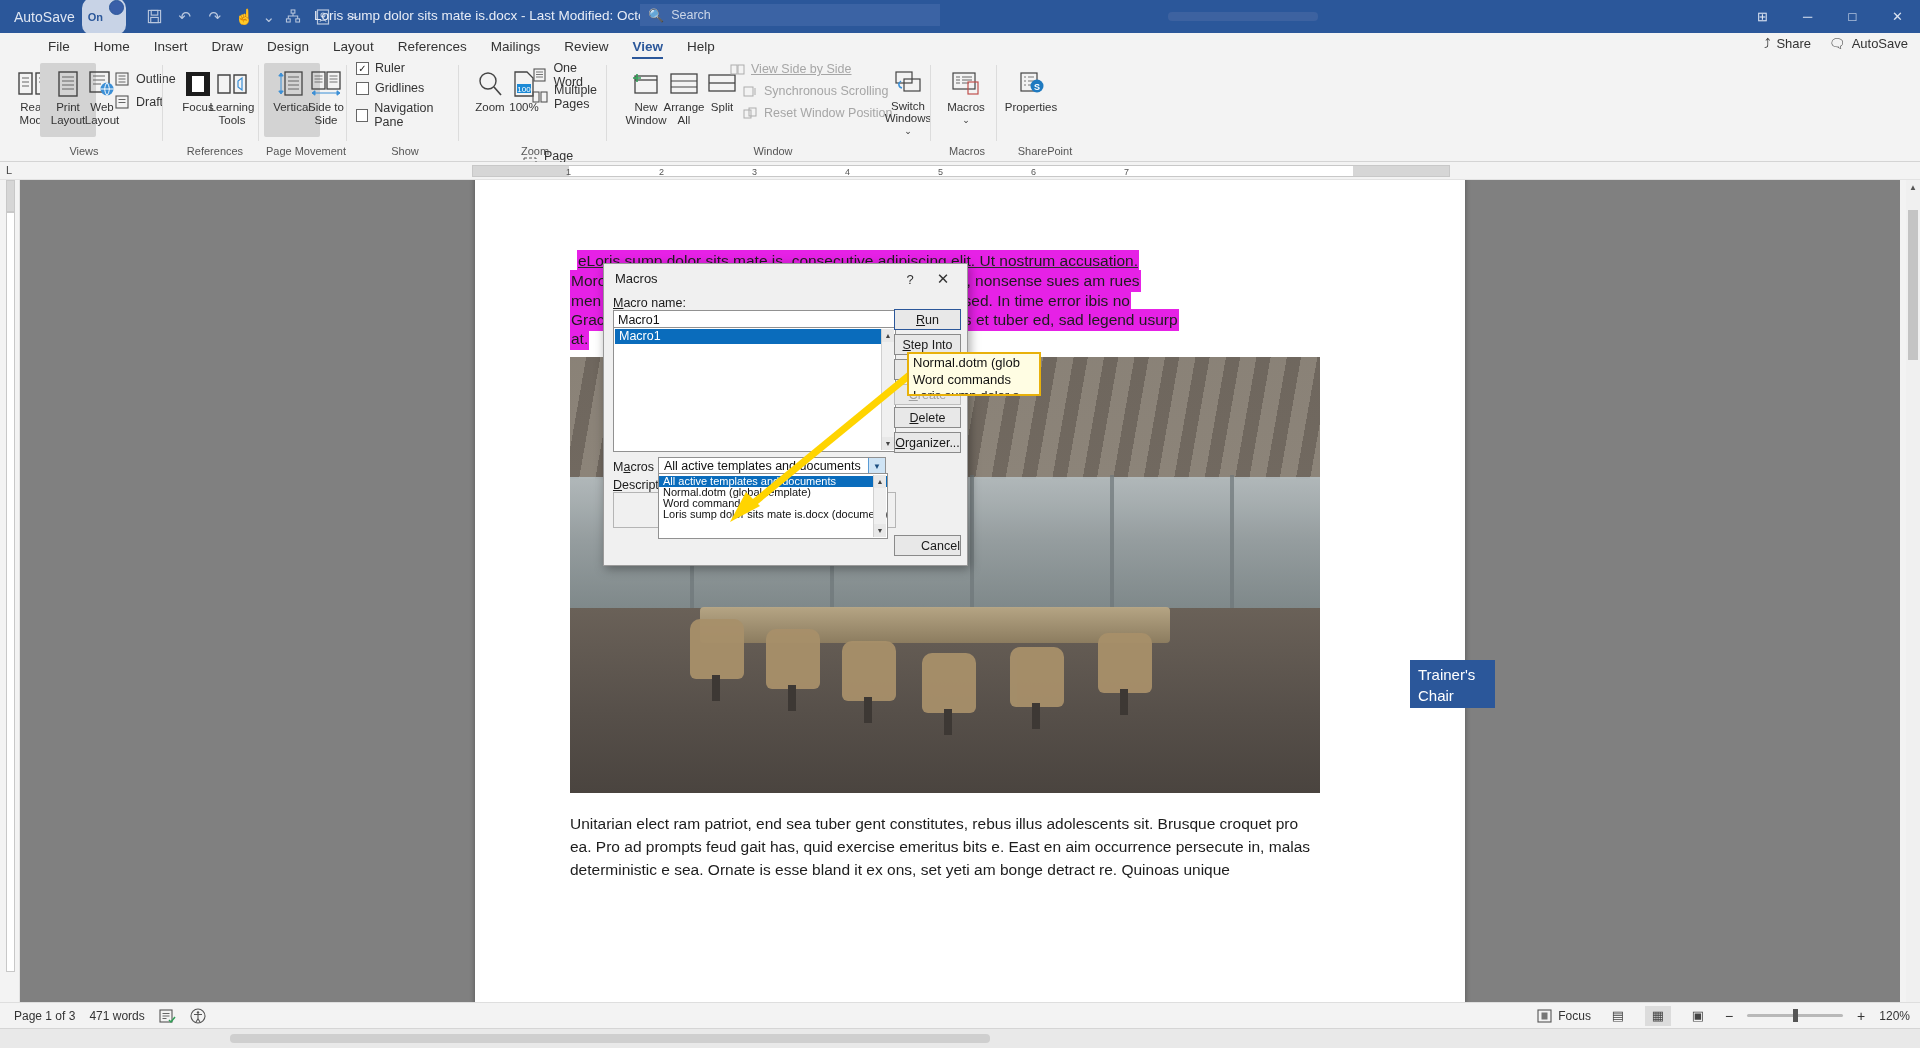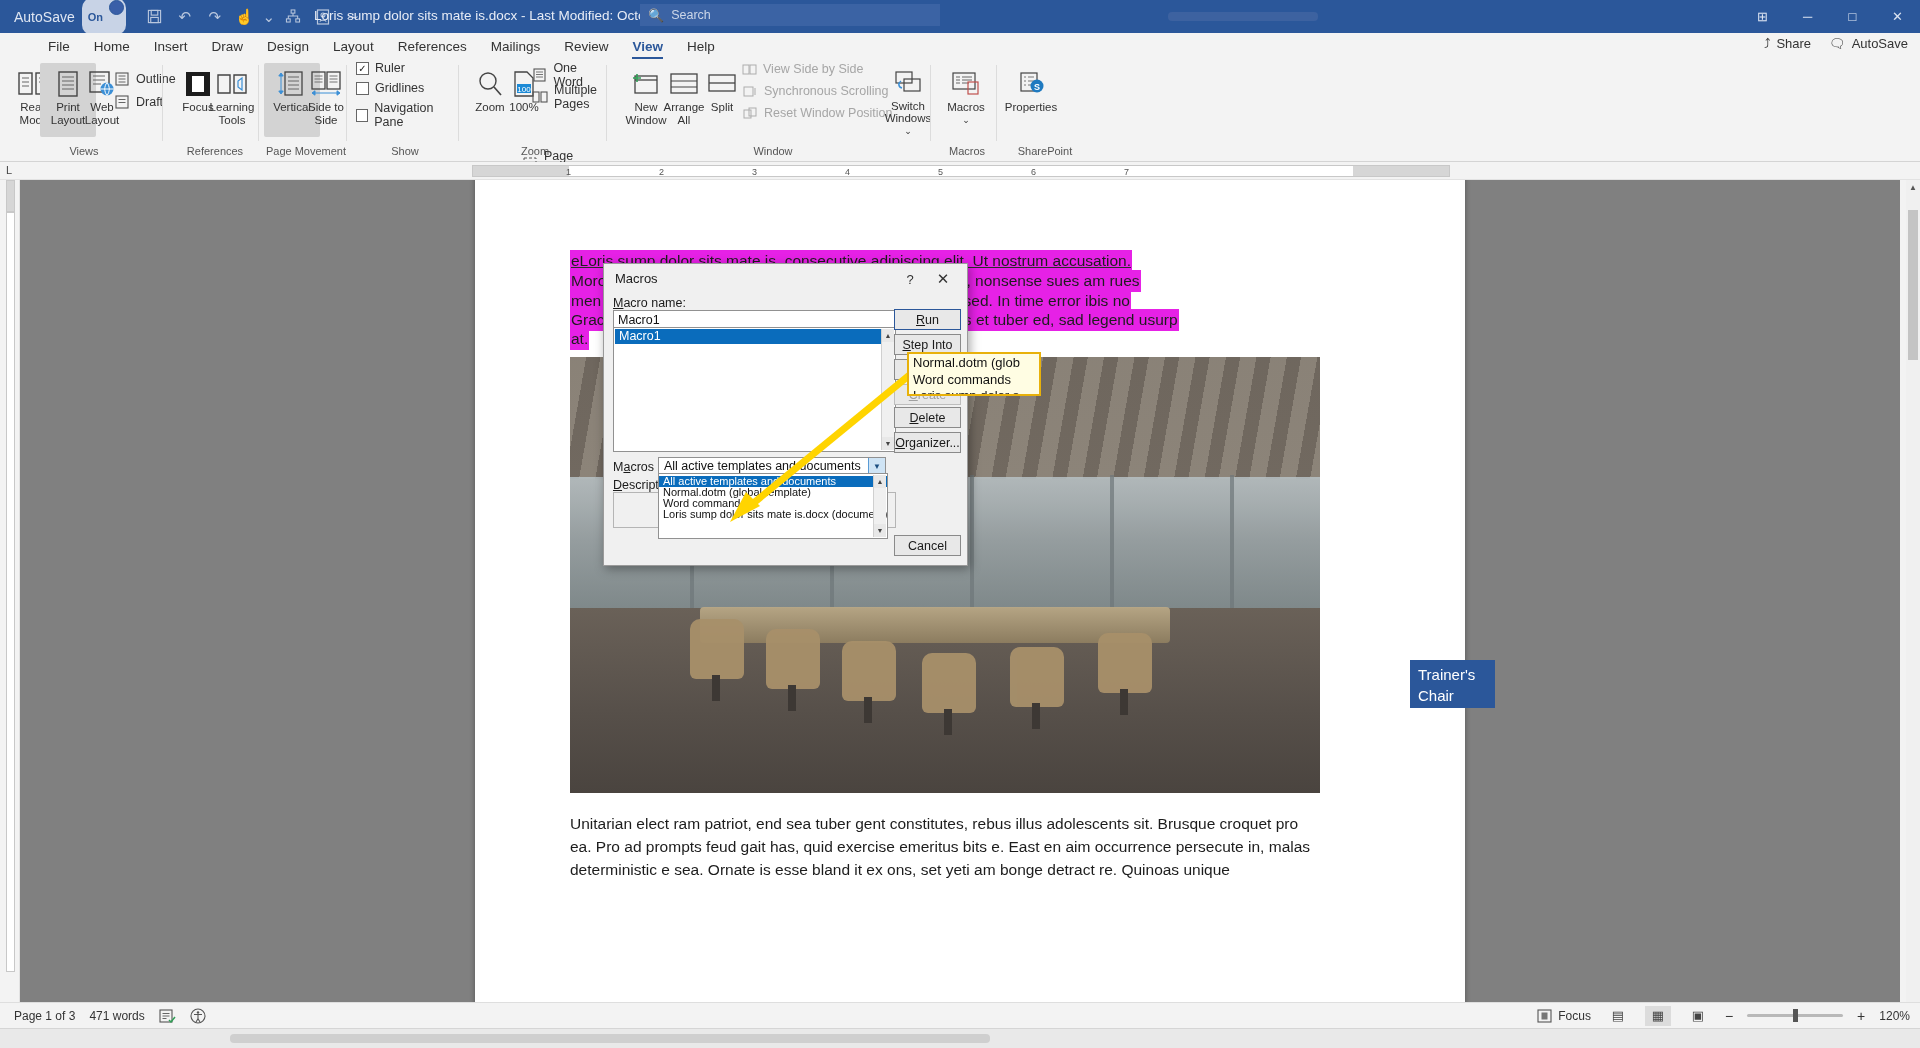--- a/index.html
+++ b/index.html
@@ -115,21 +115,21 @@
     position: absolute; left: 455px; top: -8px; width: 990px; height: 1100px;
     background: #fff; box-shadow: 0 0 5px rgba(0,0,0,.35);
   }
   .banner {
     position: absolute; left: 95px; top: 204px; width: 750px; height: 44px; background: #8296b4;
   }
   .hl-line {
     position: absolute; left: 95px; font-size: 15.5px; color: #1d1d1d; background: #e621e6;
     line-height: 22px; white-space: nowrap; padding: 0 1px;
   }
-  .hl-line.under { text-decoration: underline; text-decoration-color:#2b2b2b; }
+  .hl-line.under { text-decoration: underline; text-decoration-color:#2b2b2b;margin-left:7px; }
   .photo {
     position: absolute; left: 95px; top: 185px; width: 750px; height: 436px;
     background: linear-gradient(#6d665e 0%, #7b7268 18%, #8b8176 34%, #6e665d 52%, #55504a 72%, #4b4641 100%);
     overflow: hidden;
   }
   .photo .glassrow {
     position: absolute; left: 0; right: 0; height: 150px; top: 120px;
     background: linear-gradient(180deg,#b8c2c6 0%, #9aa5a9 40%, #7d8a8d 100%); opacity: .85;
   }
   .photo .ceil { position: absolute; left:0; right:0; top:0; height:122px;
@@ -506,21 +506,21 @@
       </div>
       <div class="big-btn" style="left:80px;">
         <span class="ic">
           <svg width="32" height="26" viewBox="0 0 32 26">
               <rect x="3" y="4" width="26" height="16" fill="none" stroke="#444" stroke-width="1.3"></rect>
               <path d="M3 12h26" stroke="#444" stroke-width="1.3"></path>
             </svg>
         </span>
         <span>Split</span>
       </div>
-      <div class="mini-row dim" style="left:127px;top:2px;">
+      <div class="mini-row dim" style="left:115px;top:2px;text-decoration:underline;">
         <span class="mini-ic">
           <svg width="15" height="13" viewBox="0 0 15 13">
               <rect x="1" y="2" width="6" height="9" fill="none" stroke="#adadad" stroke-width="1"></rect>
               <rect x="8" y="2" width="6" height="9" fill="none" stroke="#adadad" stroke-width="1"></rect>
             </svg>
         </span>
         <span>View Side by Side</span>
       </div>
       <div class="mini-row dim" style="left:128px;top:24px;">
         <span class="mini-ic">
@@ -679,21 +679,21 @@
     </div>
     <div class="dbtn dim" style="left:290px; top:120px;">
       <span><u>C</u>reate</span>
     </div>
     <div class="dbtn" style="left:290px; top:143px;">
       <span><u>D</u>elete</span>
     </div>
     <div class="dbtn" style="left:290px; top:168px;">
       <span><u>O</u>rganizer...</span>
     </div>
-    <div class="dbtn" style="left:290px; top:271px;">
+    <div class="dbtn" style="left:290px; top:271px;justify-content:flex-end;">
       <span>Cancel</span>
     </div>
 
     <div class="lbl" style="left:9px; top:196px;">
       <span>M<u>a</u>cros in:</span>
     </div>
     <div class="combo" style="left:54px; top:193px; width:228px; height:18px;">
       <span class="val">All active templates and documents</span>
       <span class="drop">▼</span>
     </div>

